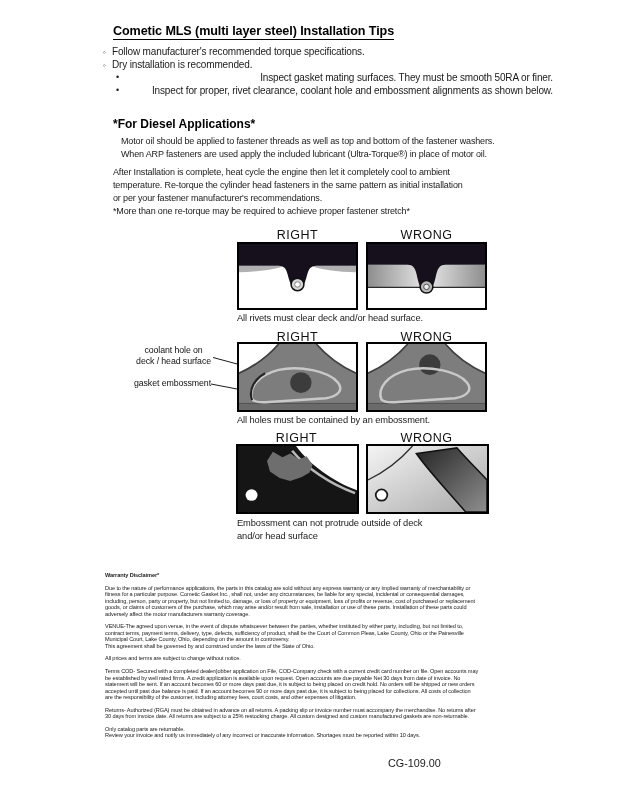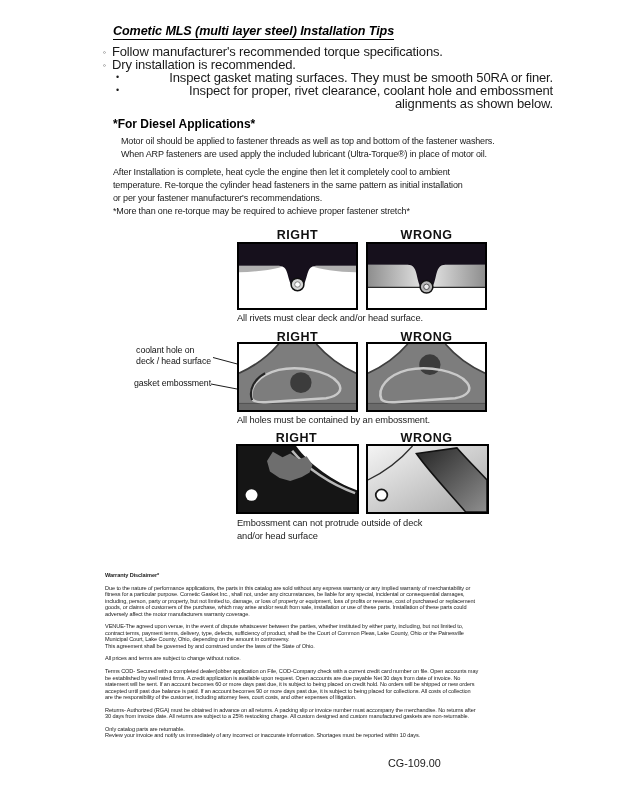--- a/index.html
+++ b/index.html
@@ -1,37 +1,37 @@
 <!DOCTYPE html>
 <html><head>
 <meta charset="utf-8">
 <style>
   html,body{margin:0;padding:0;background:#ffffff;}
   .page{
     position:relative;width:618px;height:800px;background:#fff;
     font-family:"Liberation Sans","DejaVu Sans",sans-serif;color:#1a1a1a;overflow:hidden;
   }
-  .title{position:absolute;left:113px;top:24px;font-size:12.6px;font-weight:bold;color:#000;letter-spacing:-.1px;font-style:italic;}
+  .title{position:absolute;left:113px;top:24px;font-size:12.6px;font-weight:bold;color:#000;letter-spacing:-.1px;}
   .title span{display:inline-block;border-bottom:1.6px solid #000;padding-bottom:1px;}
-  .bullets{position:absolute;left:103px;top:45px;width:450px;font-size:13px;line-height:13px;letter-spacing:-.15px;}
+  .bullets{position:absolute;left:103px;top:45px;width:450px;font-size:10px;line-height:13px;letter-spacing:-.15px;}
   .bl{position:relative;padding-left:9px;}
   .bl::before{content:"\25E6";position:absolute;left:0;top:1px;font-size:8px;}
   .bl.l2{margin-left:13px;text-align:right;}
   .bl.l2::before{content:"\2022";font-size:9px;top:0;}
   .diesel-h{position:absolute;left:113px;top:117px;font-size:12px;font-weight:bold;color:#000;}
   .para{position:absolute;left:113px;width:460px;font-size:9px;line-height:13.2px;letter-spacing:-.15px;white-space:pre-line;}
   .p1{top:135px;margin-left:8px;}
   .p2{top:166px;}
   .p3{top:205px;}
-  .dlabel{position:absolute;width:121px;text-align:center;font-size:12.5px;font-weight:700;letter-spacing:.5px;color:#111;}
+  .dlabel{position:absolute;width:121px;text-align:center;font-size:12.5px;font-weight:400;letter-spacing:.5px;color:#111;}
   .dbox{position:absolute;width:121px;height:68px;border:2px solid #000;box-sizing:border-box;background:#fff;}
   .dbox.tall{height:70px;}
   .dbox svg{display:block;width:100%;height:100%;}
   .dcaption{position:absolute;font-size:9.3px;letter-spacing:-.1px;line-height:12.5px;color:#1a1a1a;white-space:pre-line;}
-  .ann{position:absolute;right:407px;text-align:left;font-size:8.8px;line-height:10.5px;letter-spacing:-.1px;color:#111;white-space:pre-line;}
+  .ann{position:absolute;right:407px;text-align:center;font-size:8.8px;line-height:10.5px;letter-spacing:-.1px;color:#111;white-space:pre-line;}
   .pointer-overlay{position:absolute;left:205px;top:345px;width:100px;height:55px;pointer-events:none;}
   .warranty{position:absolute;left:105px;top:572px;width:430px;font-size:5.6px;line-height:6.55px;letter-spacing:-.1px;color:#222;}
   .warranty p{margin:0 0 6px 0;white-space:pre-line;}
   .warranty p.hd{font-weight:bold;}
   .warranty p.tight{margin-bottom:0;}
   .footer-code{position:absolute;left:388px;top:757px;font-size:10.8px;color:#1a1a1a;}
 </style>
 </head>
 <body>
 

